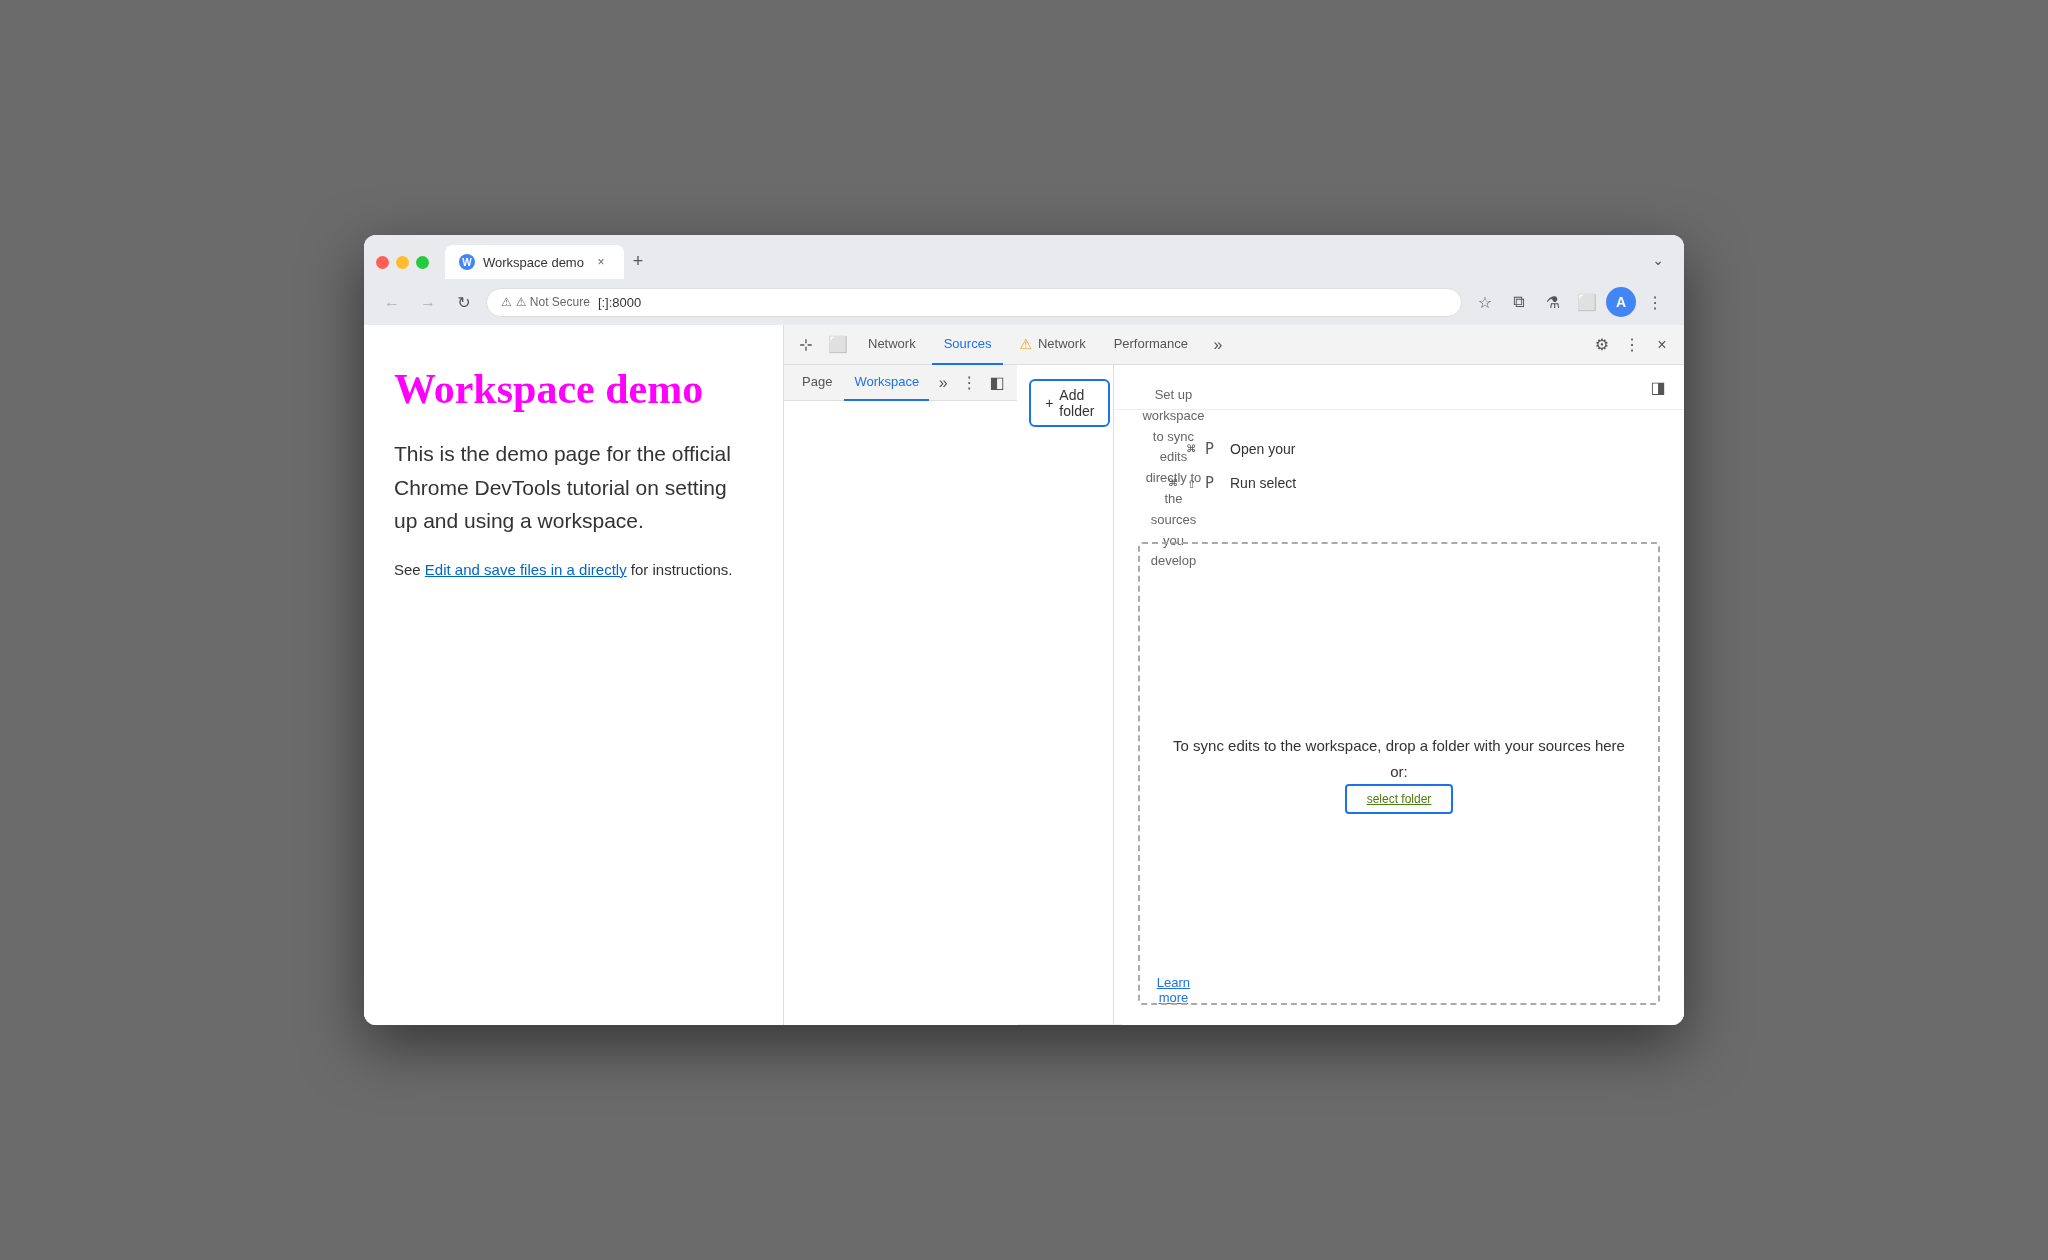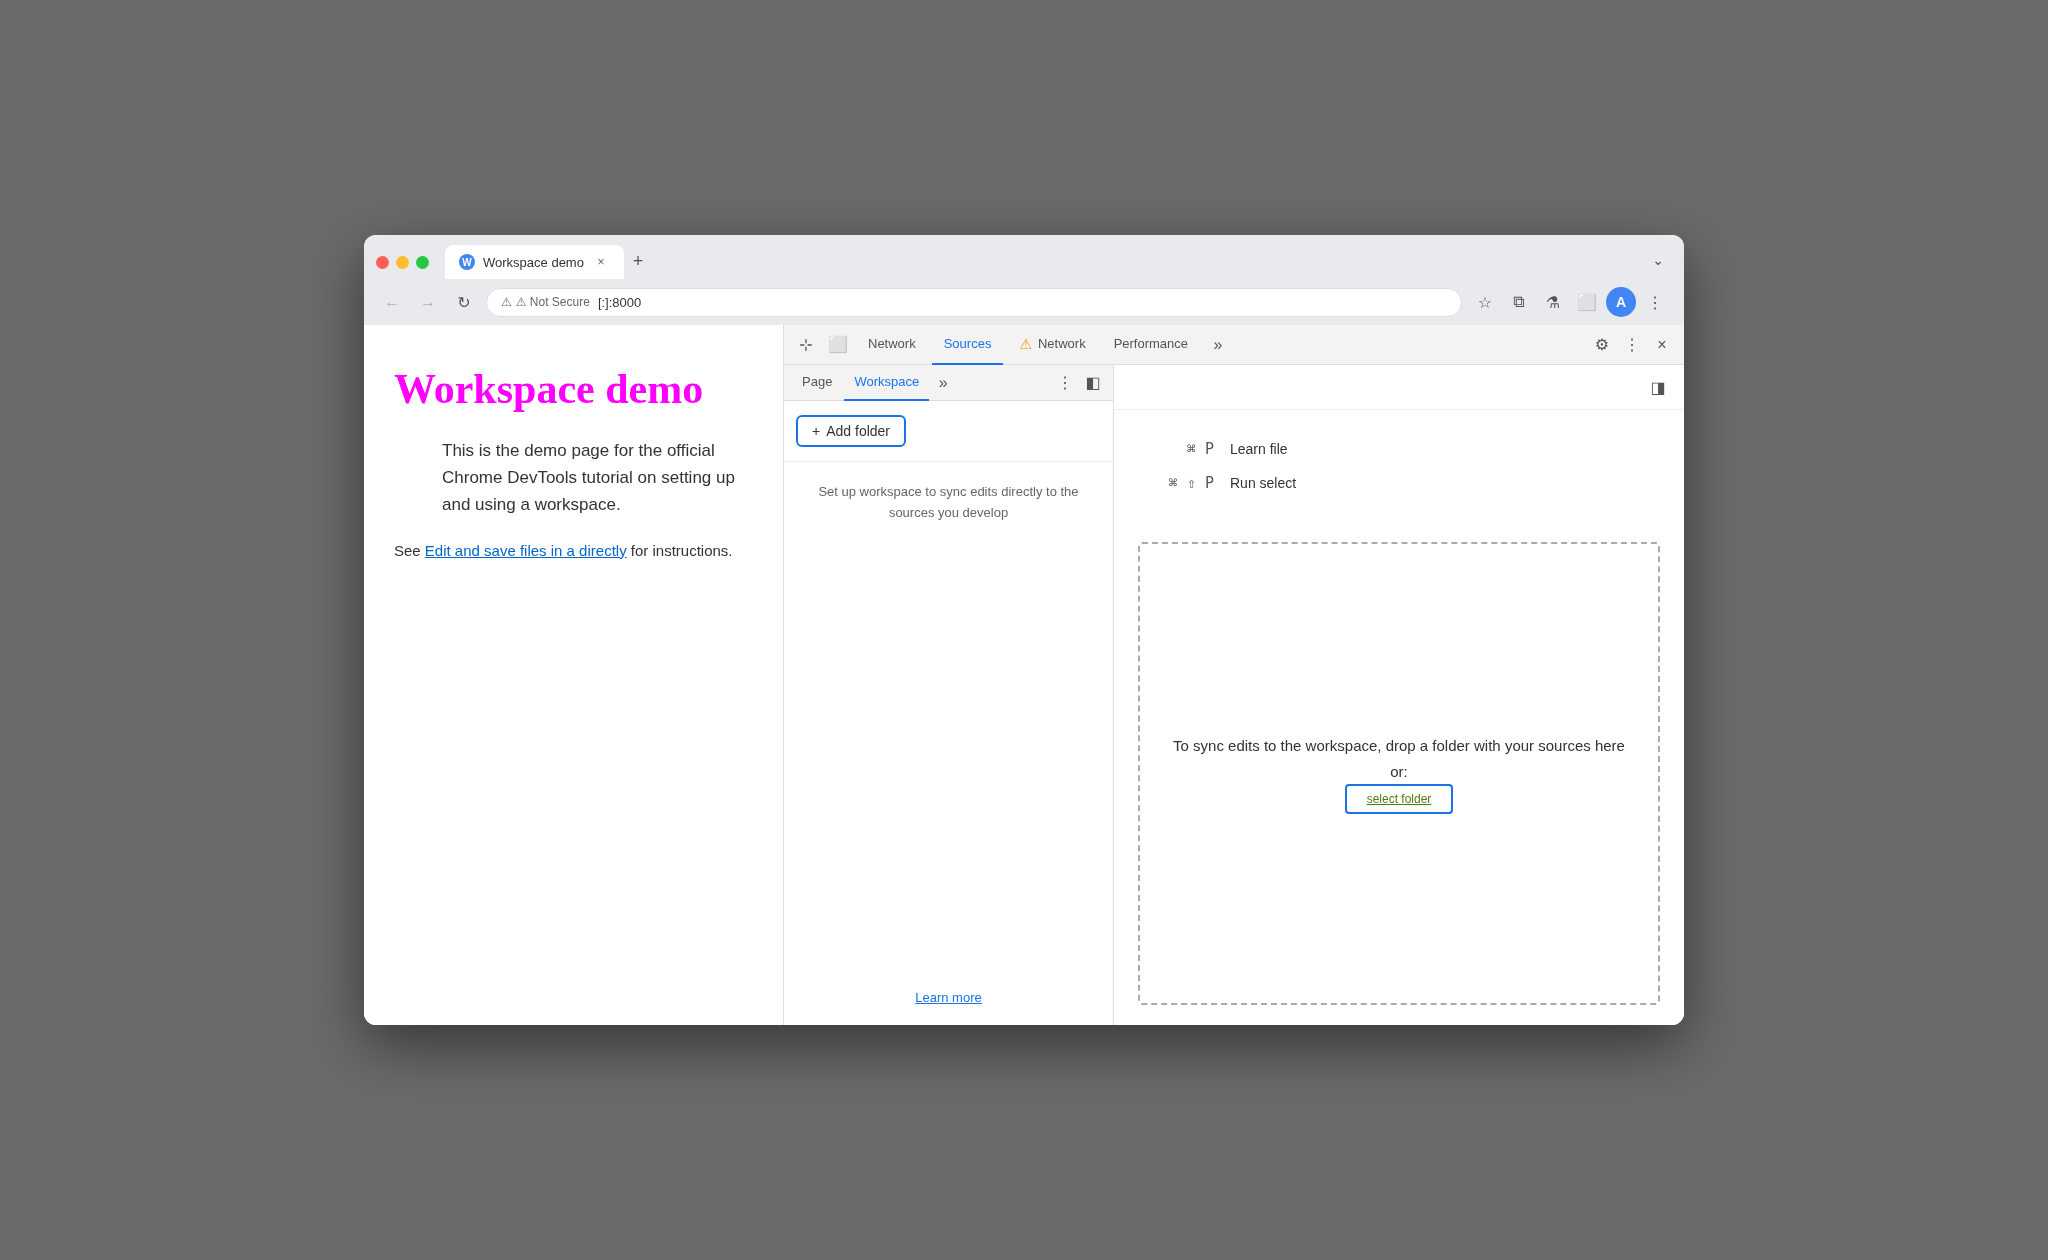--- a/index.html
+++ b/index.html
@@ -186,25 +186,24 @@
       flex-shrink: 0;
     }
     .page-title {
       font-size: 42px;
       font-weight: bold;
       color: #ff00ff;
       margin-bottom: 24px;
       font-family: Georgia, serif;
     }
     .page-desc {
-      font-size: 17px;
+      font-size: 21px;
       color: #333;
       line-height: 1.6;
       margin-bottom: 20px;
-      margin-left: 48px;
     }
     .page-link-text {
       font-size: 15px;
       color: #333;
       line-height: 1.6;
     }
     .page-link-text a {
       color: #0066cc;
       text-decoration: underline;
     }
@@ -270,21 +269,20 @@
     .devtools-body {
       display: flex;
       flex: 1;
       overflow: hidden;
     }
     
     .devtools-left {
       width: 330px;
       border-right: 1px solid #ddd;
       display: flex;
-      flex-direction: column;
       flex-shrink: 0;
     }
     
     .sources-tabs {
       display: flex;
       align-items: center;
       border-bottom: 1px solid #ddd;
       background: #f3f3f3;
       padding: 0 8px;
       height: 36px;
@@ -555,21 +553,21 @@
 
         <div class="devtools-right">
           <div class="devtools-right-top">
             <div class="right-panel-icon">◨</div>
           </div>
           <div class="devtools-right-content">
 
             <div class="file-commands">
               <div class="file-cmd-row">
                 <span class="cmd-shortcut">⌘ P</span>
-                <span>Learn file</span>
+                <span>Open your</span>
               </div>
               <div class="file-cmd-row">
                 <span class="cmd-shortcut">⌘ ⇧ P</span>
                 <span>Run select</span>
               </div>
             </div>
 
             <div class="drop-zone">
               <div class="drop-zone-text">To sync edits to the workspace, drop a folder with your sources here or:</div>
               <button class="select-folder-btn">select folder</button>

